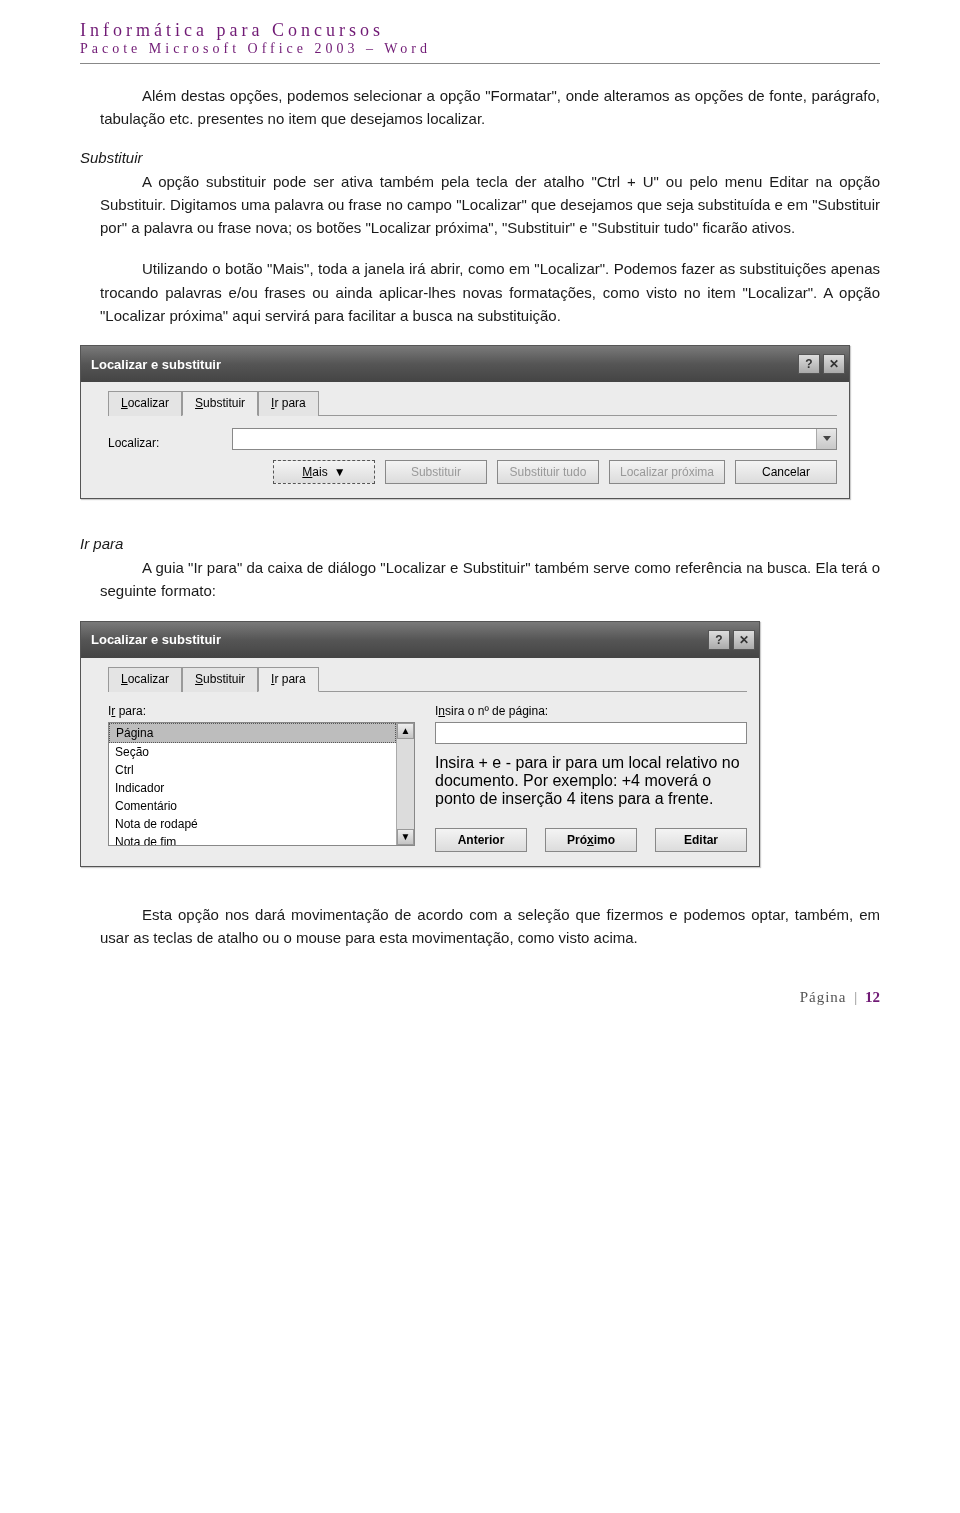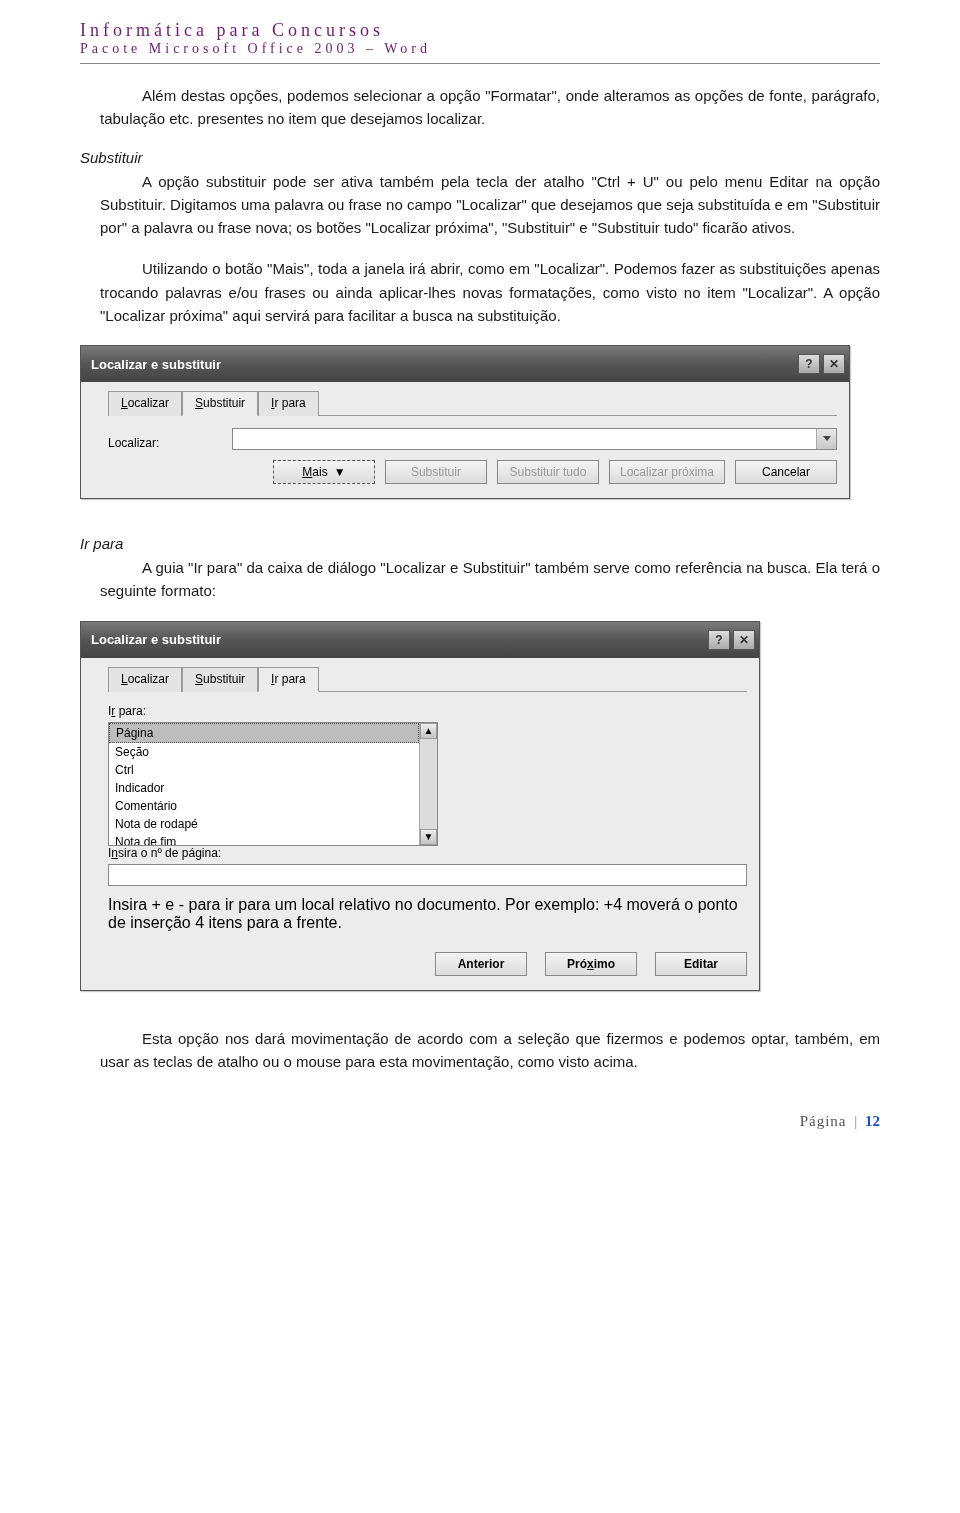--- a/index.html
+++ b/index.html
@@ -142,21 +142,21 @@
   .wbtn.mais {
     border: 1px dashed #555;
     position: relative;
   }
   .arrow-down {
     margin-left: 6px;
   }
   
   .twocol {
     display: flex;
-    flex-direction: column;
+    gap: 20px;
   }
   .col-left { width: 330px; }
   .col-right { flex: 1; }
   .listwrap {
     display: flex;
     border: 1px solid #888;
     background: #fff;
     height: 124px;
   }
   .listbox {
@@ -209,21 +209,21 @@
   }
   .footer {
     margin-top: 40px;
     text-align: right;
     font-family: 'Times New Roman', serif;
     color: #777;
     font-size: 15px;
   }
   .footer .pg { color: #555; letter-spacing: 1px; }
   .footer .bar { color: #888; margin: 0 4px; }
-  .footer .num { color: #1d4ed8; font-weight: bold; }
+  .footer .num { color: #701a75; font-weight: bold; }
   .underline-letter { text-decoration: underline; }
 </style>
 </head>
 <body>
 
 <div class="header">
   <div class="line1">Informática para Concursos</div>
   <div class="line2">Pacote Microsoft Office 2003 – Word</div>
 </div>
 <hr class="hr">

